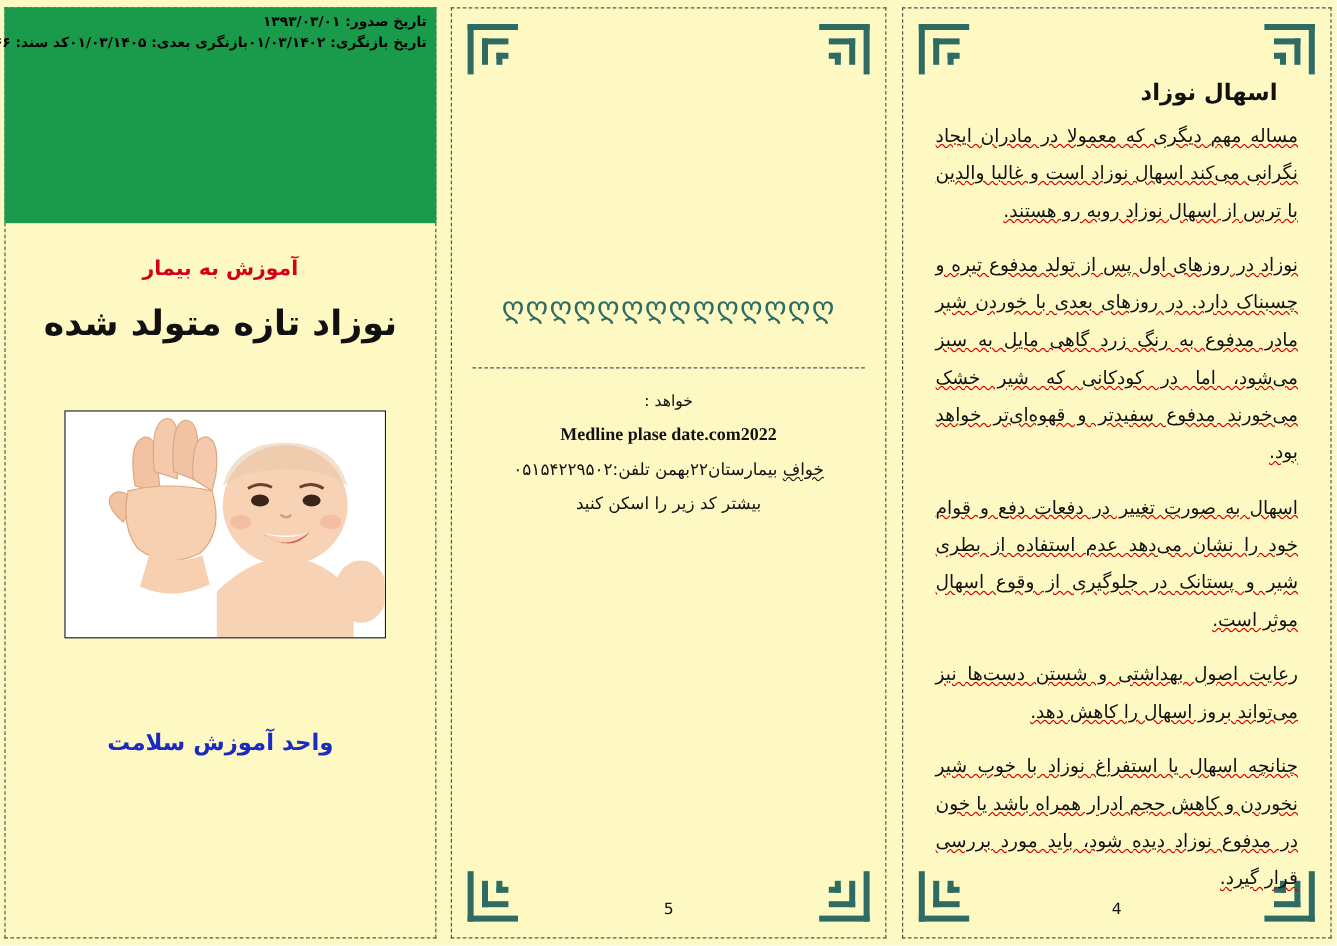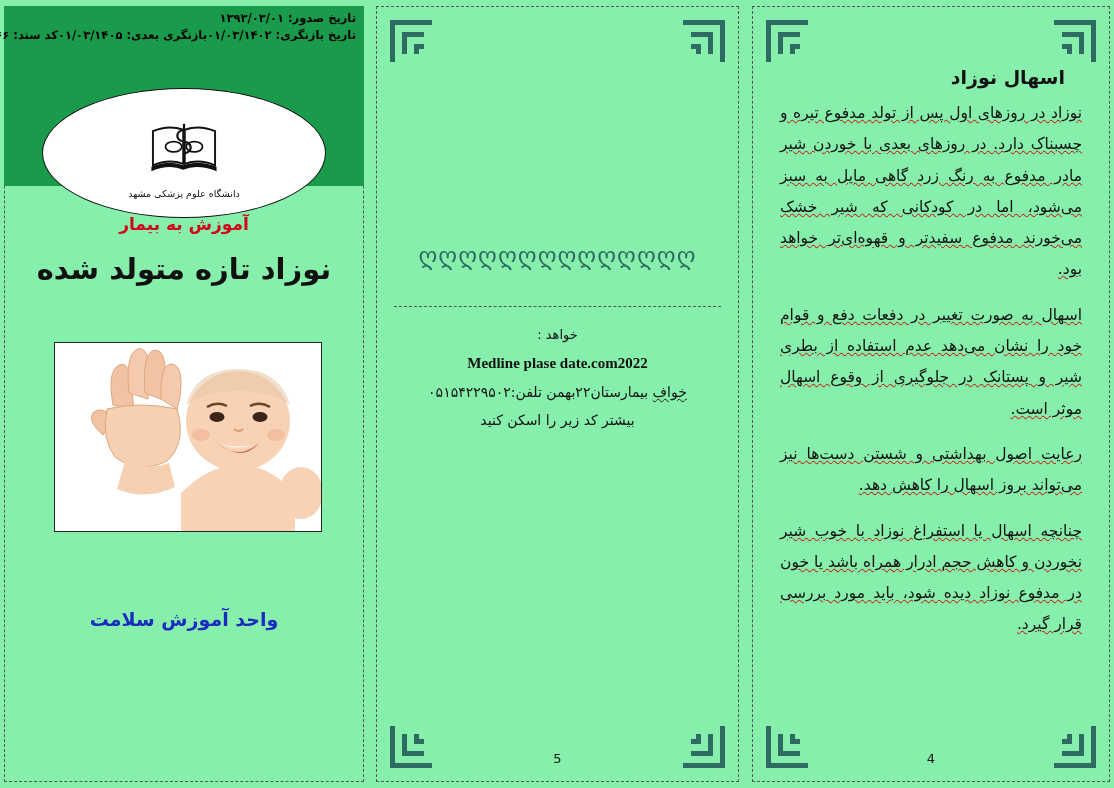--- a/index.html
+++ b/index.html
@@ -1,17 +1,17 @@
 <!DOCTYPE html>
 <html lang="fa" dir="rtl"><head>
 <meta charset="utf-8">
 <style>
   html,body{margin:0;padding:0;background:#ffffff;}
   body{width:1114px;height:788px;font-family:"DejaVu Sans","Liberation Sans",sans-serif;}
-  .page{position:relative;width:1114px;height:788px;overflow:hidden;background:#86efac;}
+  .page{position:relative;width:1114px;height:788px;overflow:hidden;background:#fef9c3;}
 
   
   .panel{position:absolute;top:6px;height:776px;box-sizing:border-box;}
   .panel-border{position:absolute;inset:0;border:1px dashed #555;box-sizing:border-box;}
 
   .p1{left:4px;width:360px;}
   .p2{left:376px;width:363px;}
   .p3{left:752px;width:358px;}
 
   
@@ -75,38 +75,20 @@
   <div class="panel p1">
     <div class="panel-border"></div>
 
     <div class="green-block">
       <div class="date-lines">
         <div>تاریخ صدور: ۱۳۹۳/۰۳/۰۱</div>
         <div>تاریخ بازنگری: ۰۱/۰۳/۱۴۰۲بازنگری بعدی: ۰۱/۰۳/۱۴۰۵کد سند: BINM01A۶۶</div>
       </div>
     </div>
 
-    <div class="logo-oval">
-      <div class="logo-inner">
-        <span class="logo-emblem">
-          <svg viewBox="0 0 100 100" width="74" height="74" aria-hidden="true">
-
-            <path d="M6 74 Q30 64 49 72 Q68 64 94 74 L94 80 Q68 70 49 78 Q30 70 6 80 Z" fill="#111"></path>
-            <path d="M8 26 L8 72 Q29 63 49 70 L49 24 Q29 17 8 26 Z" fill="none" stroke="#111" stroke-width="2.6"></path>
-            <path d="M92 26 L92 72 Q71 63 51 70 L51 24 Q71 17 92 26 Z" fill="none" stroke="#111" stroke-width="2.6"></path>
-
-            <path d="M50 16 L50 66" stroke="#111" stroke-width="3"></path>
-            <path d="M50 24 C38 26 38 38 50 40 C62 42 62 54 50 56" fill="none" stroke="#111" stroke-width="3"></path>
-            <ellipse cx="36" cy="47" rx="11" ry="7" fill="none" stroke="#111" stroke-width="2.4"></ellipse>
-            <ellipse cx="64" cy="47" rx="11" ry="7" fill="none" stroke="#111" stroke-width="2.4"></ellipse>
-          </svg>
-        </span>
-        <span class="logo-caption">دانشگاه علوم پزشکی مشهد</span>
-      </div>
-    </div>
 
     <div class="red-title">آموزش به بیمار</div>
     <div class="main-title">نوزاد تازه متولد شده</div>
 
     <div class="baby-photo">
       <svg viewBox="0 0 266 188" width="266" height="188" aria-hidden="true">
         <rect x="0" y="0" width="266" height="188" fill="#ffffff"></rect>
 
         <g>
           <path d="M58 62 q-6 -34 6 -40 q12 -5 13 27 l2 18 z" fill="#f2c3a3" stroke="#dca77f" stroke-width="1"></path>
@@ -228,20 +210,21 @@
         <i class="b2"></i>
         <i class="b3"></i>
         <i class="b4"></i>
         <i class="b5"></i>
         <i class="b6"></i>
       </span>
 
     <div class="p3-title">اسهال نوزاد</div>
 
     <div class="body-text p3-body">
+      <p class="sq-underline">مساله مهم دیگری که معمولا در مادران ایجاد نگرانی می‌کند اسهال نوزاد است و غالبا والدین با ترس از اسهال نوزاد روبه رو هستند.</p>
       <p class="sq-underline">نوزاد در روزهای اول پس از تولد مدفوع تیره و چسبناک دارد. در روزهای بعدی با خوردن شیر مادر مدفوع به رنگ زرد گاهی مایل به سبز می‌شود، اما در کودکانی که شیر خشک می‌خورند مدفوع سفیدتر و قهوه‌ای‌تر خواهد بود.</p>
       <p class="sq-underline">اسهال به صورت تغییر در دفعات دفع و قوام خود را نشان می‌دهد عدم استفاده از بطری شیر و پستانک در جلوگیری از وقوع اسهال موثر است.</p>
       <p class="sq-underline">رعایت اصول بهداشتی و شستن دست‌ها نیز می‌تواند بروز اسهال را کاهش دهد.</p>
       <p class="sq-underline">چنانچه اسهال یا استفراغ نوزاد با خوب شیر نخوردن و کاهش حجم ادرار همراه باشد یا خون در مدفوع نوزاد دیده شود، باید مورد بررسی قرار گیرد.</p>
     </div>
 
     <div class="page-num">4</div>
   </div>
 
 </div>

